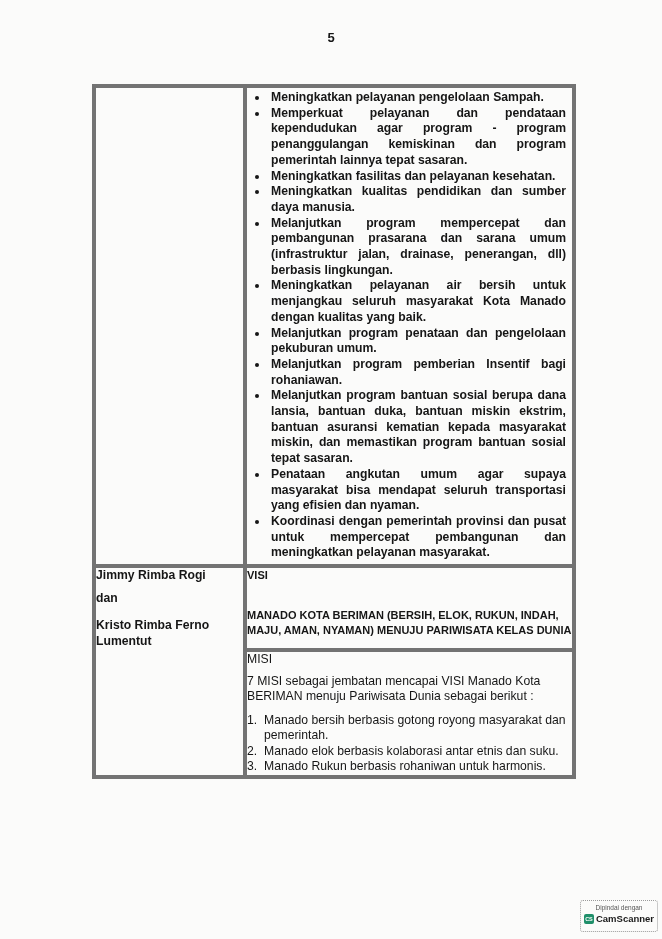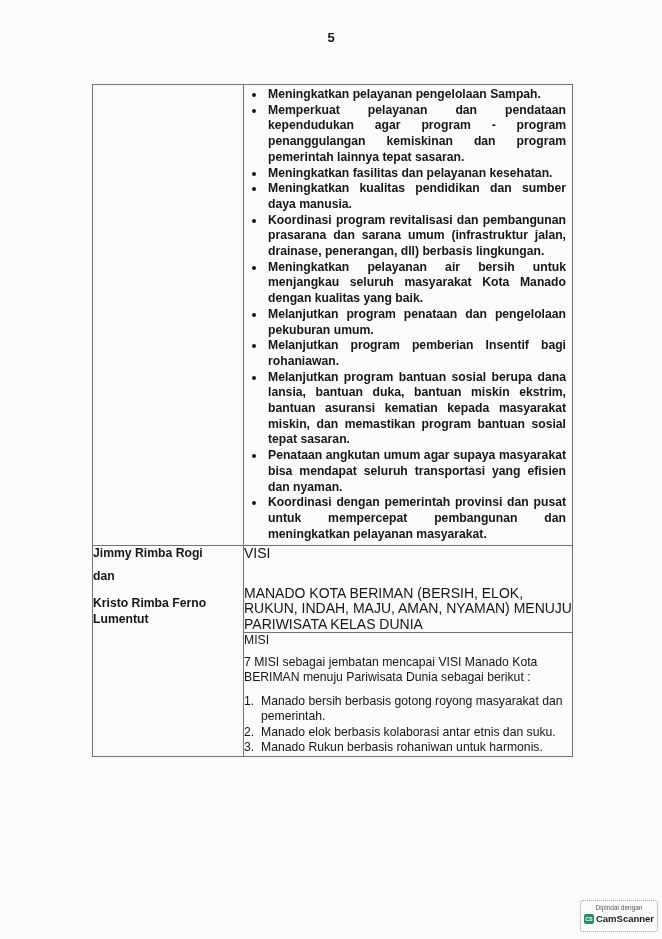--- a/index.html
+++ b/index.html
@@ -15,21 +15,21 @@
       position: absolute; left: 0; width: 662px; top: 30px;
       text-align: center; font-weight: bold; font-size: 13px;
     }
     .doc-table {
       position: absolute; left: 92px; top: 84px;
       width: 480px;
       border-collapse: collapse;
       table-layout: fixed;
     }
     .doc-table td {
-      border: 1px solid #737373;
+      border: 4px solid #737373;
       vertical-align: top;
       padding: 0;
     }
     .col-left { width: 151px; }
     .col-right { width: 329px; }
     .bullets {
       list-style: none; margin: 0; padding: 2px 6px 3px 6px;
       font-size: 12.2px; line-height: 15.7px; font-weight: bold;
     }
     .bullets li {
@@ -38,21 +38,21 @@
     }
     .bullets li .dot {
       position: absolute; left: 2px; top: 6px;
       width: 4px; height: 4px; border-radius: 50%; background: #161616;
     }
     .cand {
       padding: 2px 4px; font-size: 12.2px; font-weight: bold; line-height: 15.5px;
     }
     .cand .name1 { margin-bottom: 7px; }
     .cand .conj { margin-bottom: 12px; font-weight: bold; }
-    .visi-cell { padding: 2px 7px 10px 7px; font-size: 14px; font-weight: normal; line-height: 15.5px; height: 80px; }
+    .visi-cell { padding: 2px 7px 10px 7px; font-size: 11px; font-weight: bold; line-height: 15.5px; height: 80px; }
     .visi-heading { margin-bottom: 24px; }
     .misi-cell { padding: 2px 7px 2px 7px; font-size: 12.2px; font-weight: normal; line-height: 15.5px; }
     .misi-heading { margin-bottom: 6px; }
     .misi-intro { margin-bottom: 8px; }
     .misi-list { list-style: none; margin: 0; padding: 0; }
     .misi-list li { position: relative; padding-left: 17px; }
     .misi-list li .num { position: absolute; left: 0; top: 0; }
     .scanner {
       position: absolute; left: 580px; top: 900px;
       width: 76px; height: 30px;
@@ -86,21 +86,21 @@
     </colgroup>
   <tbody>
       <tr>
     <td></td>
     <td>
       <ul class="bullets">
         <li><span class="dot"></span><span>Meningkatkan pelayanan pengelolaan Sampah.</span></li>
         <li><span class="dot"></span><span>Memperkuat pelayanan dan pendataan kependudukan agar program - program penanggulangan kemiskinan dan program pemerintah lainnya tepat sasaran.</span></li>
         <li><span class="dot"></span><span>Meningkatkan fasilitas dan pelayanan kesehatan.</span></li>
         <li><span class="dot"></span><span>Meningkatkan kualitas pendidikan dan sumber daya manusia.</span></li>
-        <li><span class="dot"></span><span>Koordinasi program revitalisasi dan pembangunan prasarana dan sarana umum (infrastruktur jalan, drainase, penerangan, dll) berbasis lingkungan.</span></li>
+        <li><span class="dot"></span><span>Melanjutkan program mempercepat dan pembangunan prasarana dan sarana umum (infrastruktur jalan, drainase, penerangan, dll) berbasis lingkungan.</span></li>
         <li><span class="dot"></span><span>Meningkatkan pelayanan air bersih untuk menjangkau seluruh masyarakat Kota Manado dengan kualitas yang baik.</span></li>
         <li><span class="dot"></span><span>Melanjutkan program penataan dan pengelolaan pekuburan umum.</span></li>
         <li><span class="dot"></span><span>Melanjutkan program pemberian Insentif bagi rohaniawan.</span></li>
         <li><span class="dot"></span><span>Melanjutkan program bantuan sosial berupa dana lansia, bantuan duka, bantuan miskin ekstrim, bantuan asuransi kematian kepada masyarakat miskin, dan memastikan program bantuan sosial tepat sasaran.</span></li>
         <li><span class="dot"></span><span>Penataan angkutan umum agar supaya masyarakat bisa mendapat seluruh transportasi yang efisien dan nyaman.</span></li>
         <li><span class="dot"></span><span>Koordinasi dengan pemerintah provinsi dan pusat untuk mempercepat pembangunan dan meningkatkan pelayanan masyarakat.</span></li>
       </ul>
     </td>
   </tr>
   <tr>

